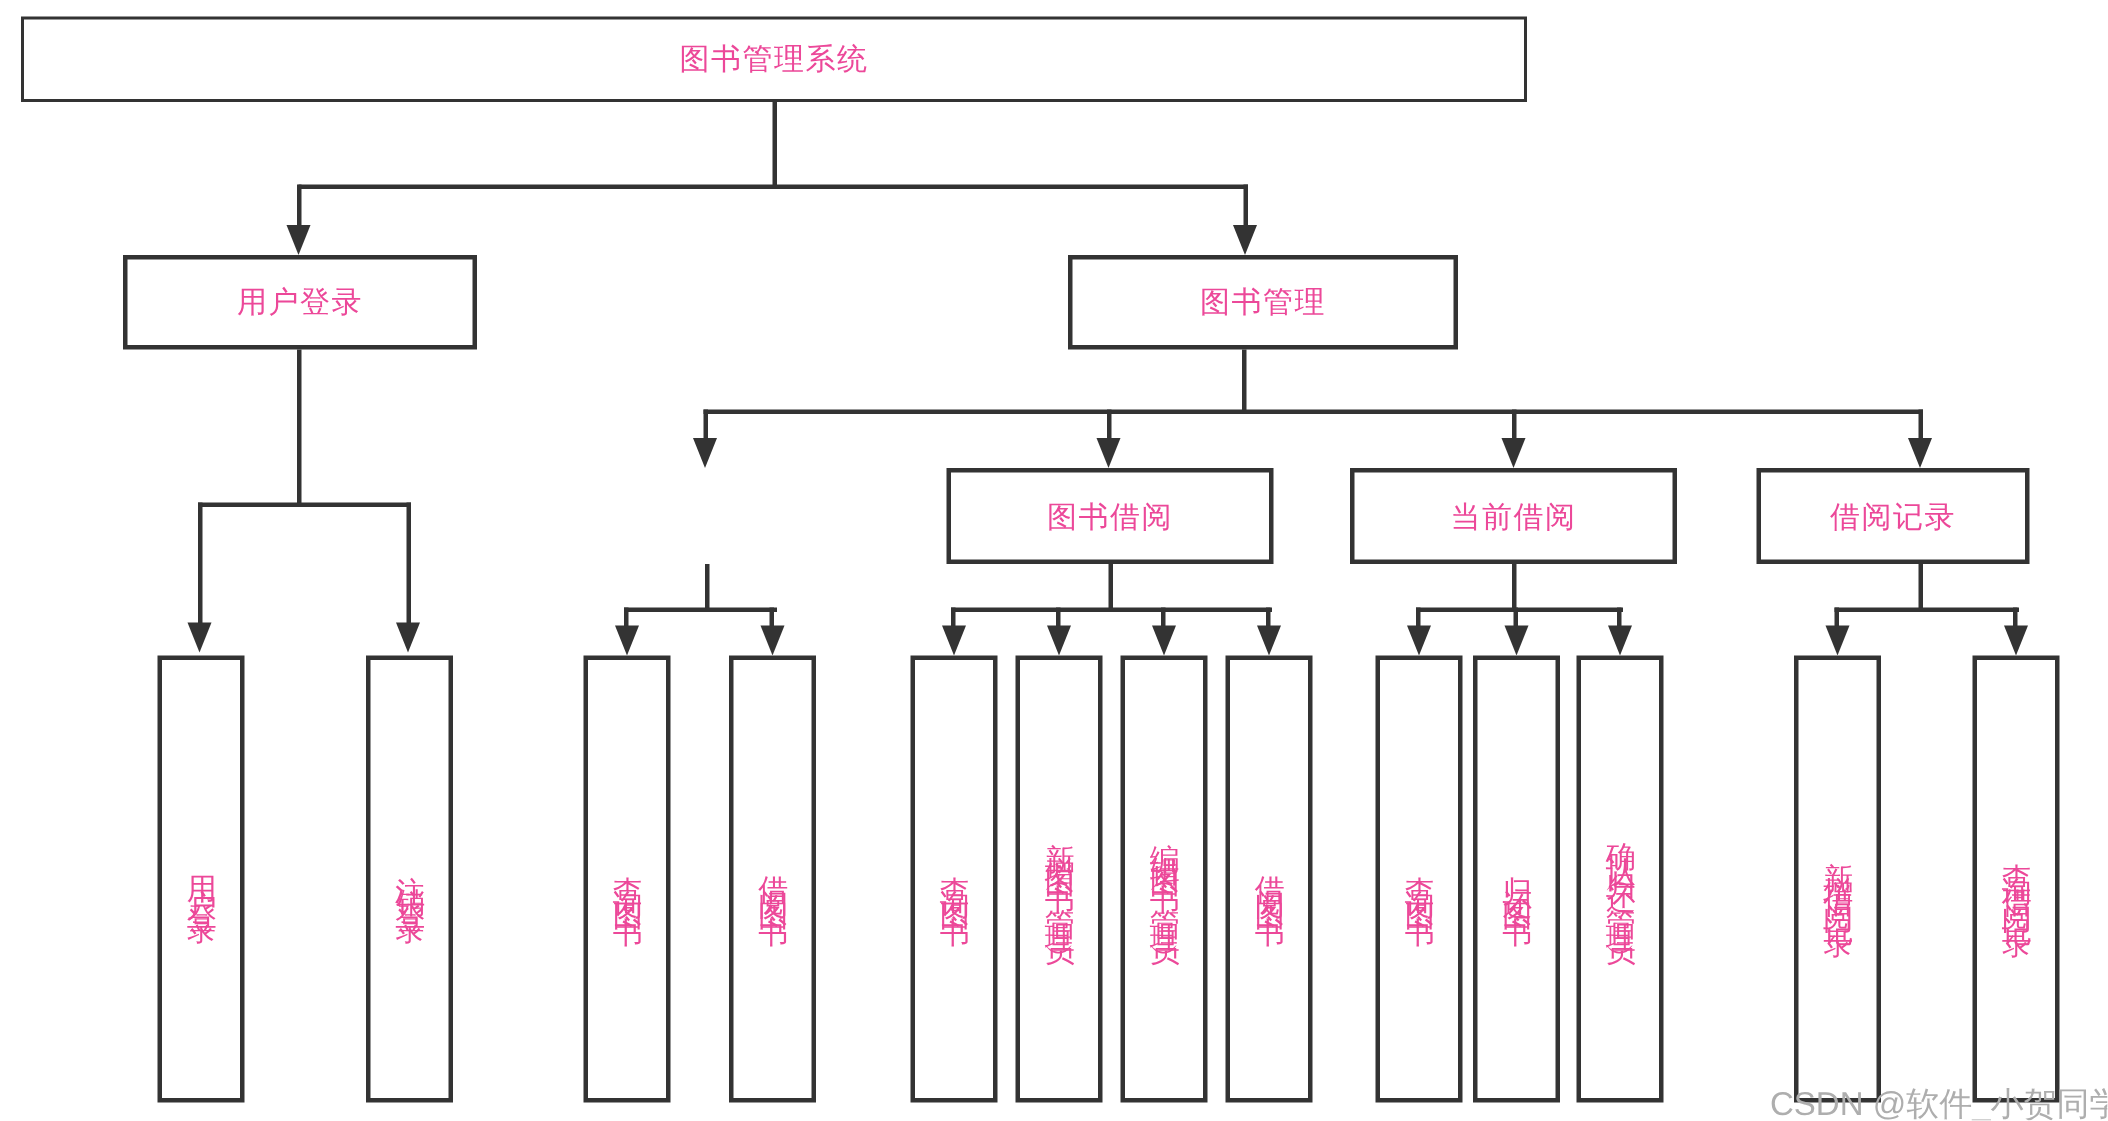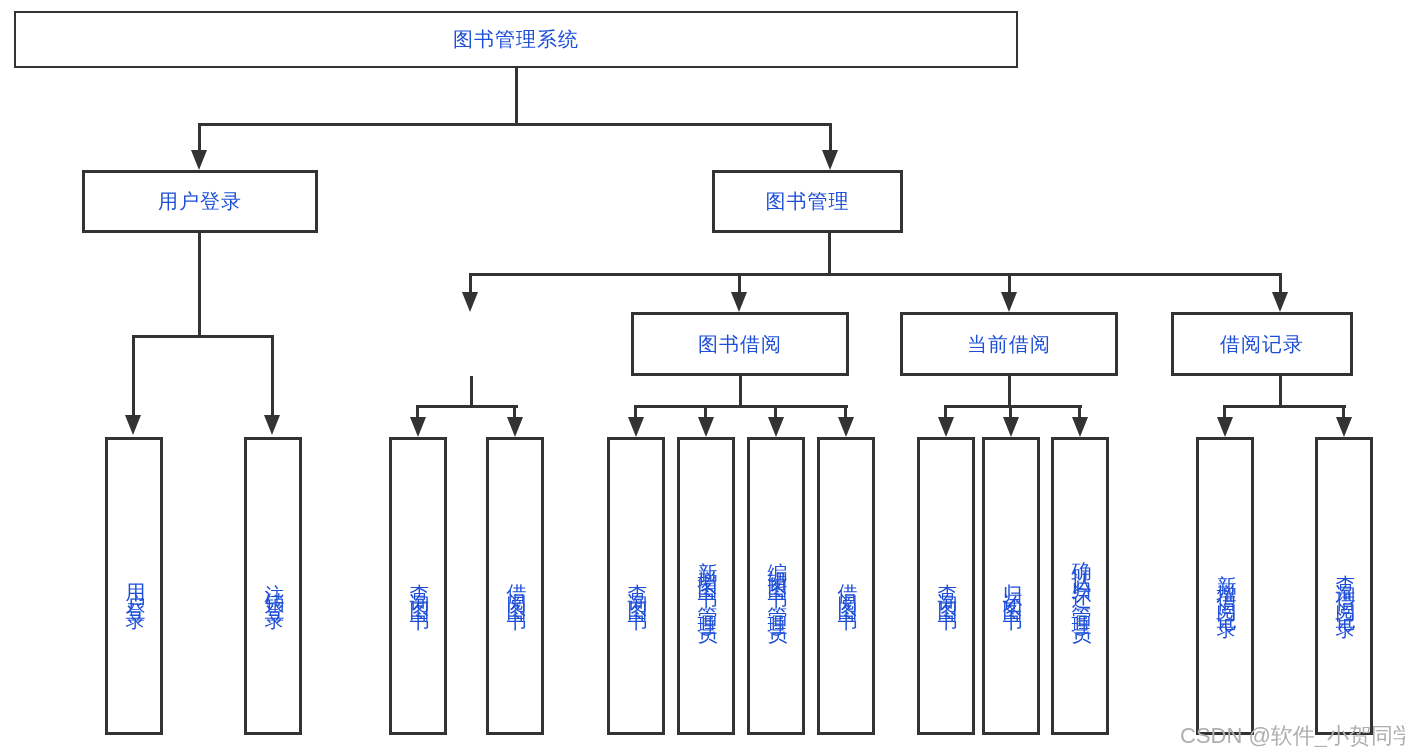--- a/index.html
+++ b/index.html
@@ -1,20 +1,20 @@
 <!DOCTYPE html>
 <html><head>
 <meta charset="utf-8">
 <style>
   html,body{margin:0;padding:0;background:#fff;}
   body{font-family:"Liberation Sans","DejaVu Sans",sans-serif;}
   #canvas{position:relative;width:1405px;height:747px;background:#fff;overflow:hidden;}
   .box{position:absolute;border:3px solid #333;background:#fff;box-sizing:border-box;
        display:flex;align-items:center;justify-content:center;
-       color:#1d4ed8;font-size:20px;letter-spacing:1px;font-family:Liberation Mono, monospace;}
+       color:#ec4899;font-size:20px;letter-spacing:1px;}
   .rootbox{border-width:2px;}
   .vbox{letter-spacing:0;}
   .vtext{writing-mode:vertical-rl;text-orientation:mixed;letter-spacing:9px;line-height:1;}
   .line{position:absolute;background:#333;}
   .arrow{position:absolute;width:0;height:0;border-left:8px solid transparent;
          border-right:8px solid transparent;border-top:20px solid #333;}
   .watermark{position:absolute;left:1180px;top:721px;font-size:22px;color:#aeaeae;
              white-space:nowrap;z-index:10;}
 </style>
 </head>
@@ -29,21 +29,21 @@
   <div class="line" style="left:515px;top:68px;width:3px;height:58px;"></div>
   <div class="line" style="left:199px;top:123px;width:633px;height:3px;"></div>
   <div class="line" style="left:198px;top:123px;width:3px;height:29px;"></div>
   <div class="arrow" style="left:191px;top:150px;"></div>
   <div class="line" style="left:829px;top:123px;width:3px;height:29px;"></div>
   <div class="arrow" style="left:822px;top:150px;"></div>
 
   <div class="box" style="left:82px;top:170px;width:236px;height:63px;">
     <span>用户登录</span>
   </div>
-  <div class="box" style="left:712px;top:170px;width:191px;height:63px;">
+  <div class="box" style="left:712px;top:170px;width:260px;height:63px;">
     <span>图书管理</span>
   </div>
 
   <div class="line" style="left:198px;top:233px;width:3px;height:105px;"></div>
   <div class="line" style="left:132px;top:335px;width:142px;height:3px;"></div>
   <div class="line" style="left:132px;top:335px;width:3px;height:82px;"></div>
   <div class="arrow" style="left:125px;top:415px;"></div>
   <div class="line" style="left:271px;top:335px;width:3px;height:82px;"></div>
   <div class="arrow" style="left:264px;top:415px;"></div>
 

